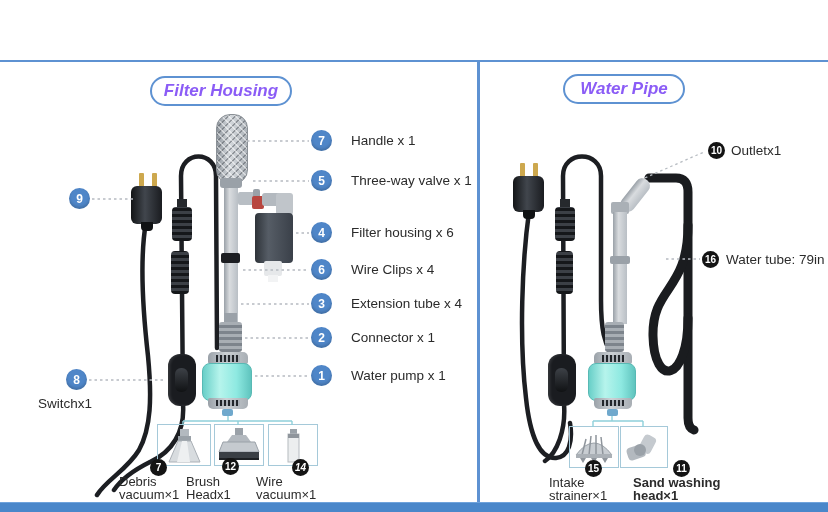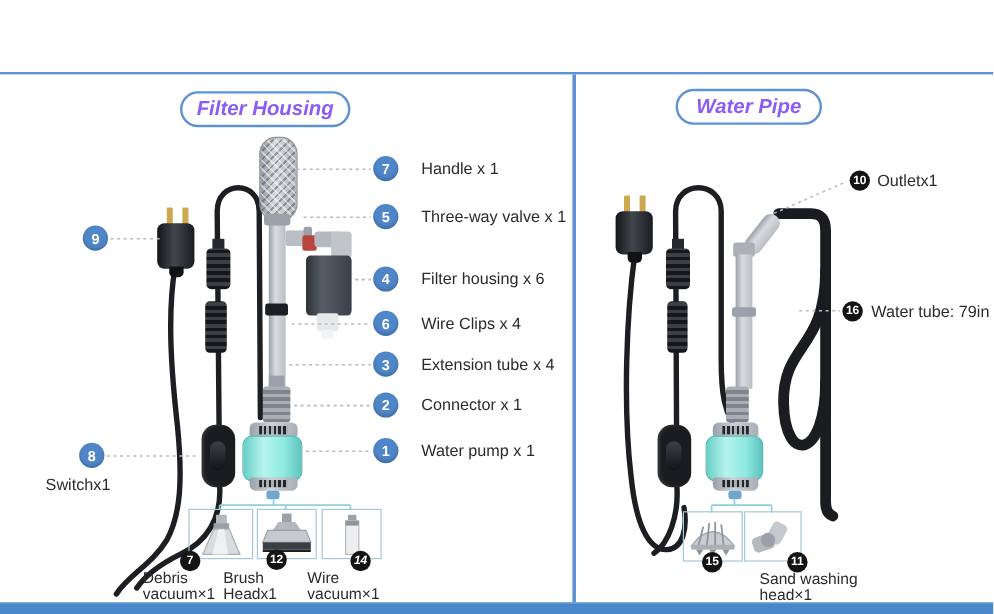--- a/index.html
+++ b/index.html
@@ -222,19 +222,23 @@
     <div>Wire</div>
     <div>vacuum×1</div>
   </div>
 
   <div class="abs b-dark" style="left:708px;top:142px;">10</div>
   <div class="abs lbl" style="left:731px;top:143px;">Outletx1</div>
   <div class="abs b-dark" style="left:702px;top:251px;">16</div>
   <div class="abs lbl" style="left:726px;top:252px;">Water tube: 79in</div>
 
   <div class="abs b-dark" style="left:585px;top:460px;">15</div>
-  <div class="abs b-dark" style="left:656px;top:460px;">11</div>
-  <div class="abs lbl2" style="left:633px;top:476px;width:110px;text-align:left;">
+  <div class="abs lbl2" style="left:549px;top:476px;width:90px;">
+    <div>Intake</div>
+    <div>strainer×1</div>
+  </div>
+  <div class="abs b-dark" style="left:673px;top:460px;">11</div>
+  <div class="abs lbl2" style="left:633px;top:476px;width:110px;text-align:left;font-weight:bold;">
     <div>Sand washing</div>
     <div>head×1</div>
   </div>
 
 </div>
 
 </body></html>

